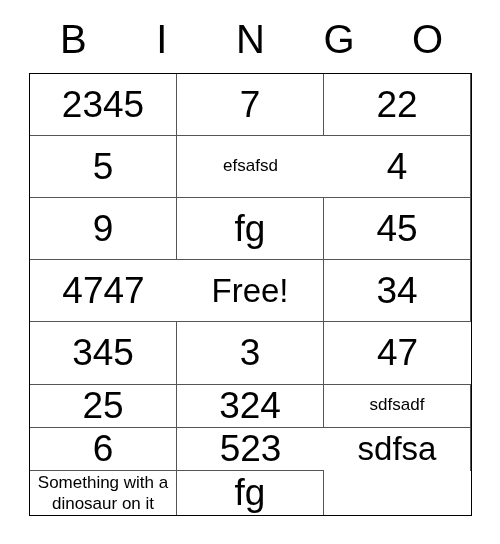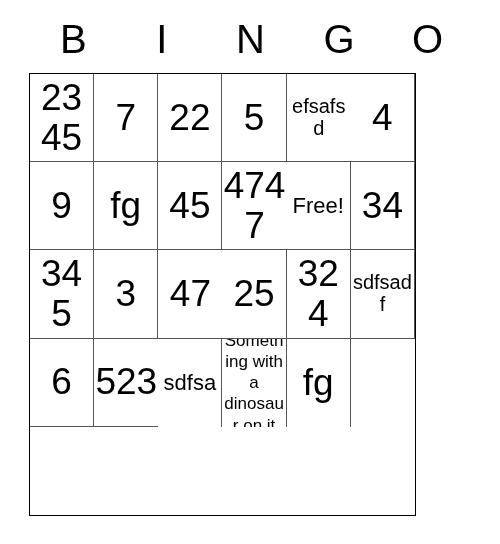--- a/index.html
+++ b/index.html
@@ -37,26 +37,26 @@
     line-height: 1;
     font-weight: 400;
     letter-spacing: 0;
     color: #000000;
     padding-bottom: 4px;
     box-sizing: border-box;
   }
 
   
   #grid {
-    width: 387px;
+    width: 443px;
     height: 443px;
     border: 1px solid #000000;
     box-sizing: border-box;
     display: grid;
-    grid-template-columns: repeat(6, 1fr);
+    grid-template-columns: repeat(3, 1fr);
     grid-template-rows: repeat(5, 1fr);
     background: #ffffff;
   }
   .cell {
     border-right: 1px solid #555555;
     border-bottom: 1px solid #555555;
     box-sizing: border-box;
     display: flex;
     align-items: center;
     justify-content: center;
@@ -71,23 +71,23 @@
   .cell-text {
     display: block;
     text-align: center;
     line-height: 1.08;
     white-space: pre-line;
     word-break: break-word;
   }
 
   
   .cell[data-size="xl"]  .cell-text { font-size: 37px; }
-  .cell[data-size="lg"]  .cell-text { font-size: 22px; }
+  .cell[data-size="lg"]  .cell-text { font-size: 33px; }
   .cell[data-size="md"]  .cell-text { font-size: 28px; }
-  .cell[data-size="sm"]  .cell-text { font-size: 20px; }
+  .cell[data-size="sm"]  .cell-text { font-size: 17px; }
   .cell[data-size="xs"]  .cell-text { font-size: 17px; line-height: 1.25; }
 </style>
 </head>
 <body>
 
 <div id="card">
 
   <div id="header-row">
     <div class="header-cell">
       <span>B</span>

